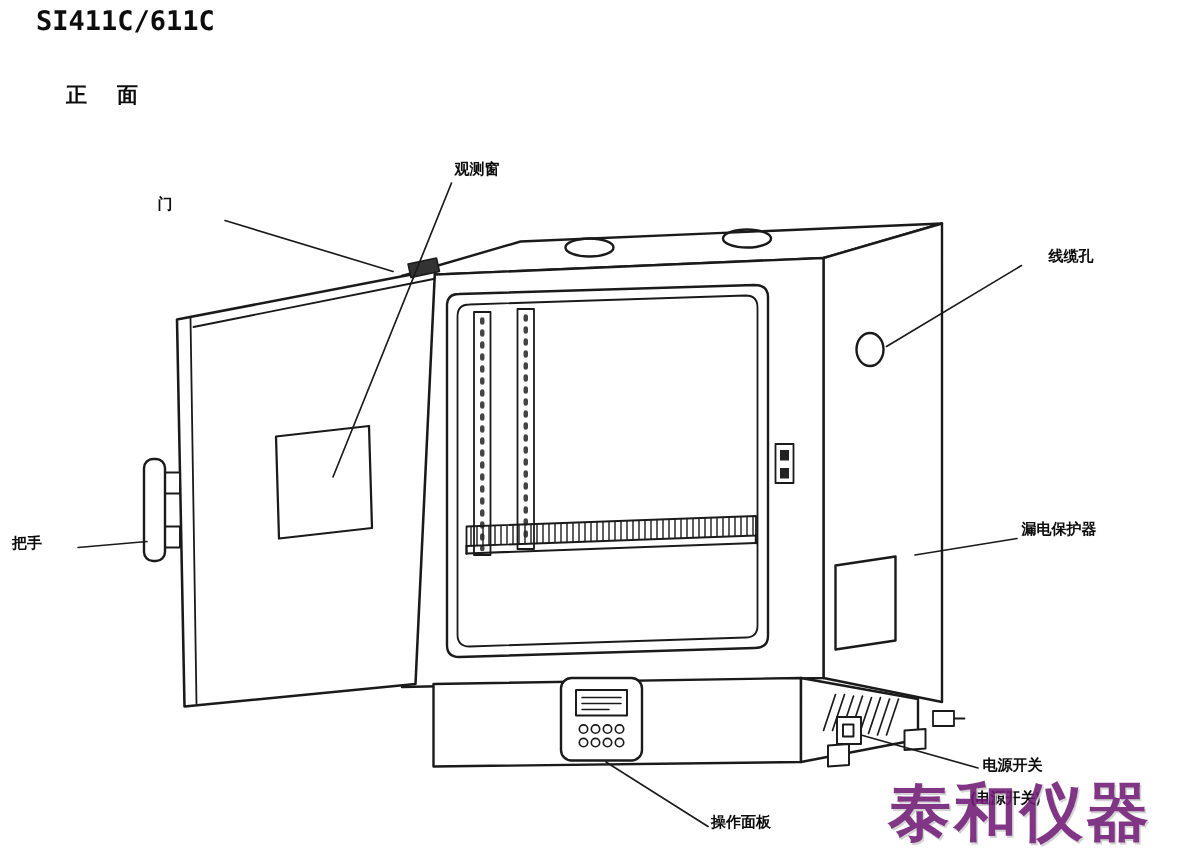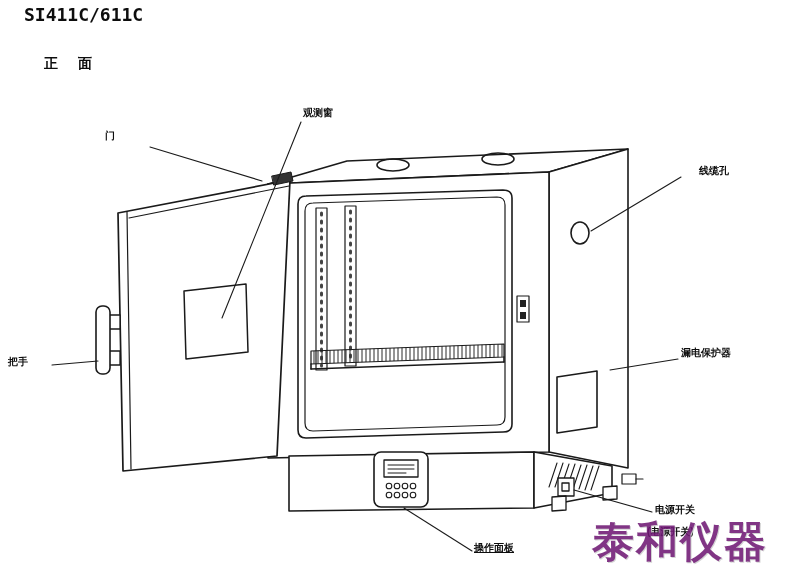--- a/index.html
+++ b/index.html
@@ -11,21 +11,21 @@
   .label{position:absolute;font-weight:700;font-size:10px;white-space:nowrap;color:#0d0d0d;z-index:3;}
   .model-label{left:8px;top:4px;font-family:"DejaVu Sans Mono","Liberation Mono",monospace;font-size:18px;font-weight:700;margin-left:16px;}
   .view-title{left:44px;top:55px;font-size:14px;letter-spacing:3px;}
   .door-label{left:105px;top:129px;}
   .window-label{left:303px;top:106px;}
   .cable-label{left:699px;top:164px;}
   .handle-label{left:8px;top:355px;}
   .qual-label{left:681px;top:346px;}
   .power-label{left:655px;top:503px;}
   .power-note{left:647px;top:525px;}
-  .panel-label{left:474px;top:541px;text-decoration:underline;}
+  .panel-label{left:474px;top:541px;}
   .watermark{
     position:absolute;left:592px;top:514px;z-index:4;
     font-size:42px;font-weight:700;letter-spacing:2px;
     color:#701a75;opacity:.88;text-shadow:1px 1px 0 #cecece;
     font-family:"Liberation Serif","DejaVu Serif",serif;white-space:nowrap;
   }
 </style>
 </head>
 <body>
 

